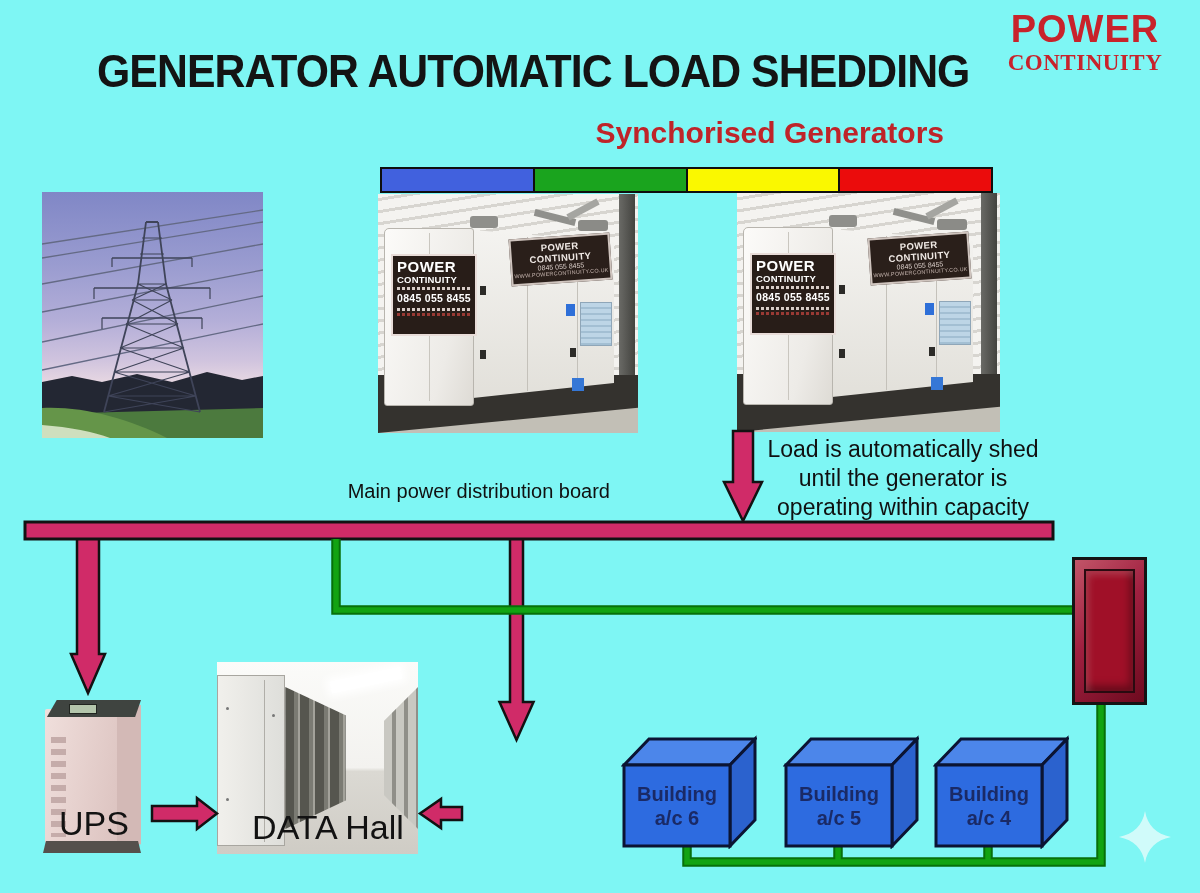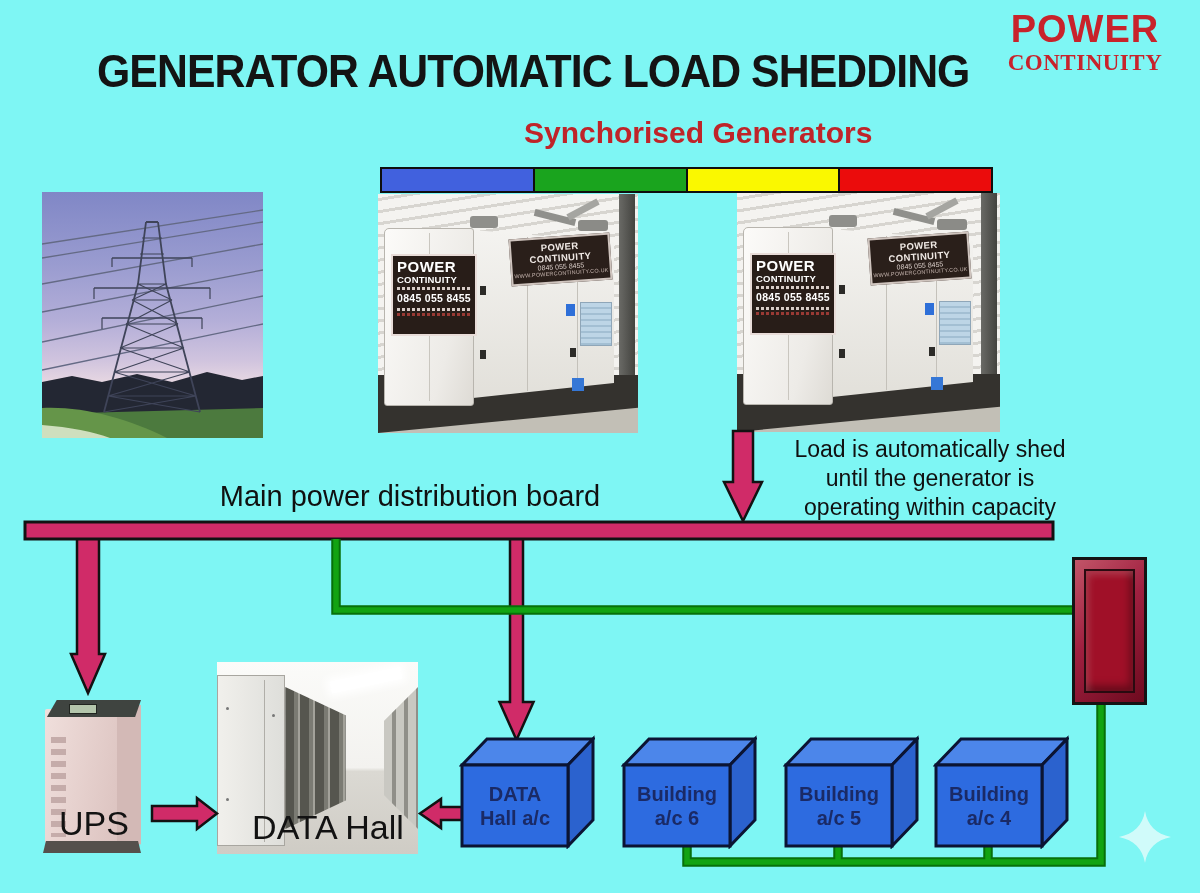--- a/index.html
+++ b/index.html
@@ -6,21 +6,21 @@
   #stage{position:relative;width:1200px;height:893px;overflow:hidden;
          font-family:"Liberation Sans",sans-serif;background:#7EF6F4;margin:0 auto;}
   .abs{position:absolute;}
 
   
   .title{left:97px;top:44px;font-size:46px;font-weight:bold;color:#141414;
          letter-spacing:-1px;transform:scaleX(.93);transform-origin:left center;white-space:nowrap;}
   .logo{left:992px;top:10px;width:186px;text-align:center;color:#C8232B;}
   .logo .l1{font-size:38px;font-weight:bold;letter-spacing:1px;line-height:1.05;}
   .logo .l2{font-family:"Liberation Serif",serif;font-size:23px;font-weight:bold;letter-spacing:.5px;}
-  .subtitle{left:524px;top:116px;width:420px;text-align:left;font-size:30px;font-weight:bold;color:#BF2429;}
+  .subtitle{left:524px;top:116px;width:420px;text-align:right;font-size:30px;font-weight:bold;color:#BF2429;}
 
   
   .legendbar{left:380px;top:167px;width:613px;height:26px;display:flex;border:2px solid #0e0e0e;box-sizing:border-box;}
   .legendbar span{flex:1;border-right:2px solid #0e0e0e;}
   .legendbar span:last-child{border-right:none;}
 
   
   .photo{overflow:hidden;}
   
   .pylon{left:42px;top:192px;width:221px;height:246px;
@@ -92,22 +92,22 @@
   .hall .cabseam{position:absolute;left:70%;top:2%;width:1px;height:96%;background:#b0aea8;}
   .hall .dot{position:absolute;width:3px;height:3px;background:#777;border-radius:50%;}
   .hall .rowL{position:absolute;left:34%;top:13%;width:30%;height:74%;
               clip-path:polygon(0 0,100% 20%,100% 80%,0 100%);
               background:repeating-linear-gradient(90deg,#56564f 0 9px,#7b7b73 9px 13px,#a3a29a 13px 15px);}
   .hall .rowR{position:absolute;right:0;top:13%;width:17%;height:74%;
               clip-path:polygon(0 24%,100% 0,100% 100%,0 76%);
               background:repeating-linear-gradient(90deg,#c9c8c2 0 8px,#908f89 8px 12px);}
 
   
-  .boardlabel{left:210px;top:480px;width:400px;text-align:center;font-size:29px;color:#101010;}
-  .shedtext{left:772px;top:435px;width:316px;text-align:center;font-size:23px;line-height:29px;color:#101010;}
+  .boardlabel{left:210px;top:480px;width:400px;text-align:right;font-size:20px;color:#101010;}
+  .shedtext{left:745px;top:435px;width:316px;text-align:center;font-size:23px;line-height:29px;color:#101010;}
   .monitortext{left:1063px;top:465px;width:102px;text-align:center;font-size:21px;line-height:26px;color:#101010;}
   .upslabel{left:58px;top:804px;width:72px;text-align:center;}
   .halllabel{left:252px;top:808px;width:152px;text-align:center;}
 
   
   .connectors{left:0;top:0;width:1200px;height:893px;pointer-events:none;}
 
   
   .panel{left:1072px;top:557px;width:75px;height:148px;border:3px solid #141414;box-sizing:border-box;
          background:linear-gradient(135deg,#c25568 0%,#a02040 45%,#6d0a1e 100%);}
@@ -288,31 +288,20 @@
     <path d="M336,539 L336,610 L1072,610" fill="none" stroke="#07700A" stroke-width="9.5"></path>
     <path d="M336,539 L336,610 L1072,610" fill="none" stroke="#12A312" stroke-width="5.5"></path>
     <path d="M687,842 L687,862 L1101,862 L1101,703 M838,842 L838,862 M988,842 L988,862" fill="none" stroke="#07700A" stroke-width="9.5"></path>
     <path d="M687,842 L687,862 L1101,862 L1101,703 M838,842 L838,862 M988,842 L988,862" fill="none" stroke="#12A312" stroke-width="5.5"></path>
   </svg>
 
   <div class="abs panel">
     <div class="inner" style="background: rgb(160, 16, 40);"></div>
   </div>
 
-  <div class="abs box3d" style="left:459px;top:733px;">
-    <svg width="136" height="116" viewBox="0 0 136 116">
-      <polygon points="3,32 28,6 134,6 109,32" fill="#4C86EA" stroke="#0B1433" stroke-width="3"></polygon>
-      <polygon points="109,32 134,6 134,87 109,113" fill="#2B62CE" stroke="#0B1433" stroke-width="3"></polygon>
-      <polygon points="3,32 109,32 109,113 3,113" fill="#2D6BE0" stroke="#0B1433" stroke-width="3"></polygon>
-    </svg>
-    <div class="lbl">
-      <div>DATA</div>
-      <div>Hall a/c</div>
-    </div>
-  </div>
   <div class="abs box3d" style="left:621px;top:733px;">
     <svg width="136" height="116" viewBox="0 0 136 116">
       <polygon points="3,32 28,6 134,6 109,32" fill="#4C86EA" stroke="#0B1433" stroke-width="3"></polygon>
       <polygon points="109,32 134,6 134,87 109,113" fill="#2B62CE" stroke="#0B1433" stroke-width="3"></polygon>
       <polygon points="3,32 109,32 109,113 3,113" fill="#2D6BE0" stroke="#0B1433" stroke-width="3"></polygon>
     </svg>
     <div class="lbl">
       <div>Building</div>
       <div>a/c 6</div>
     </div>

